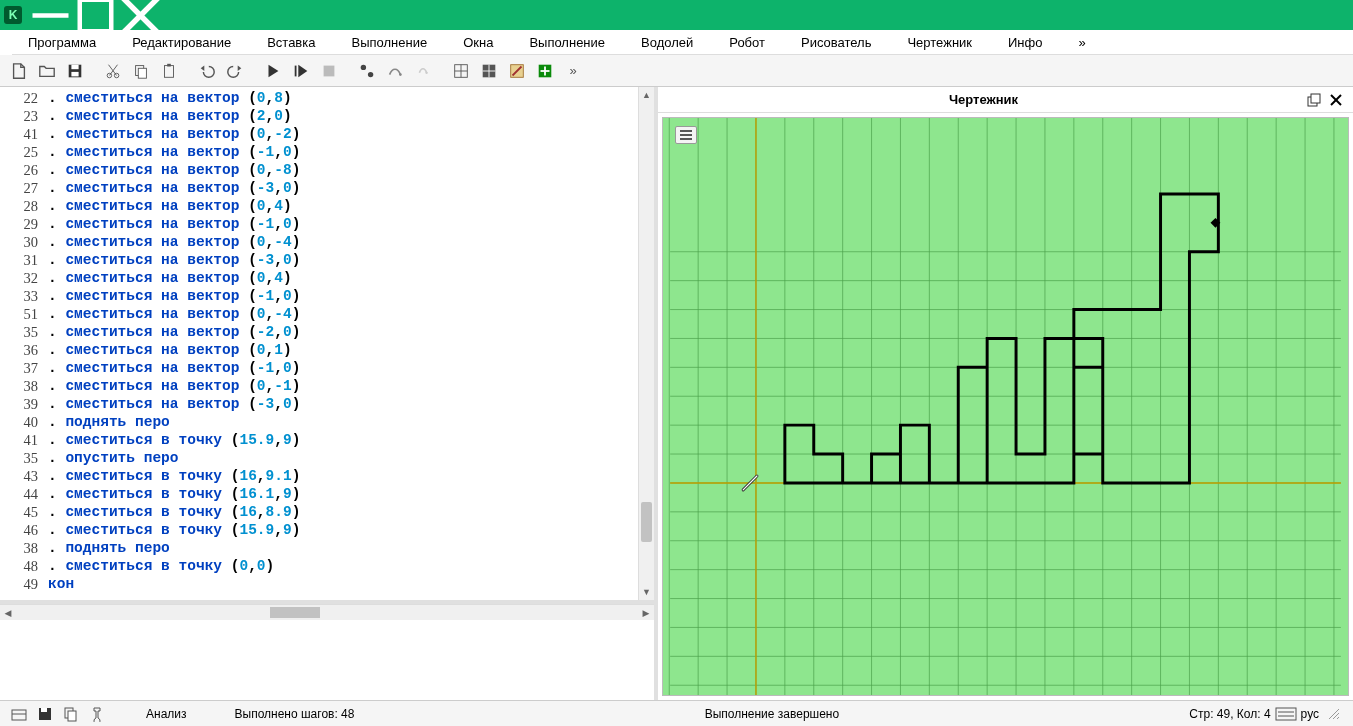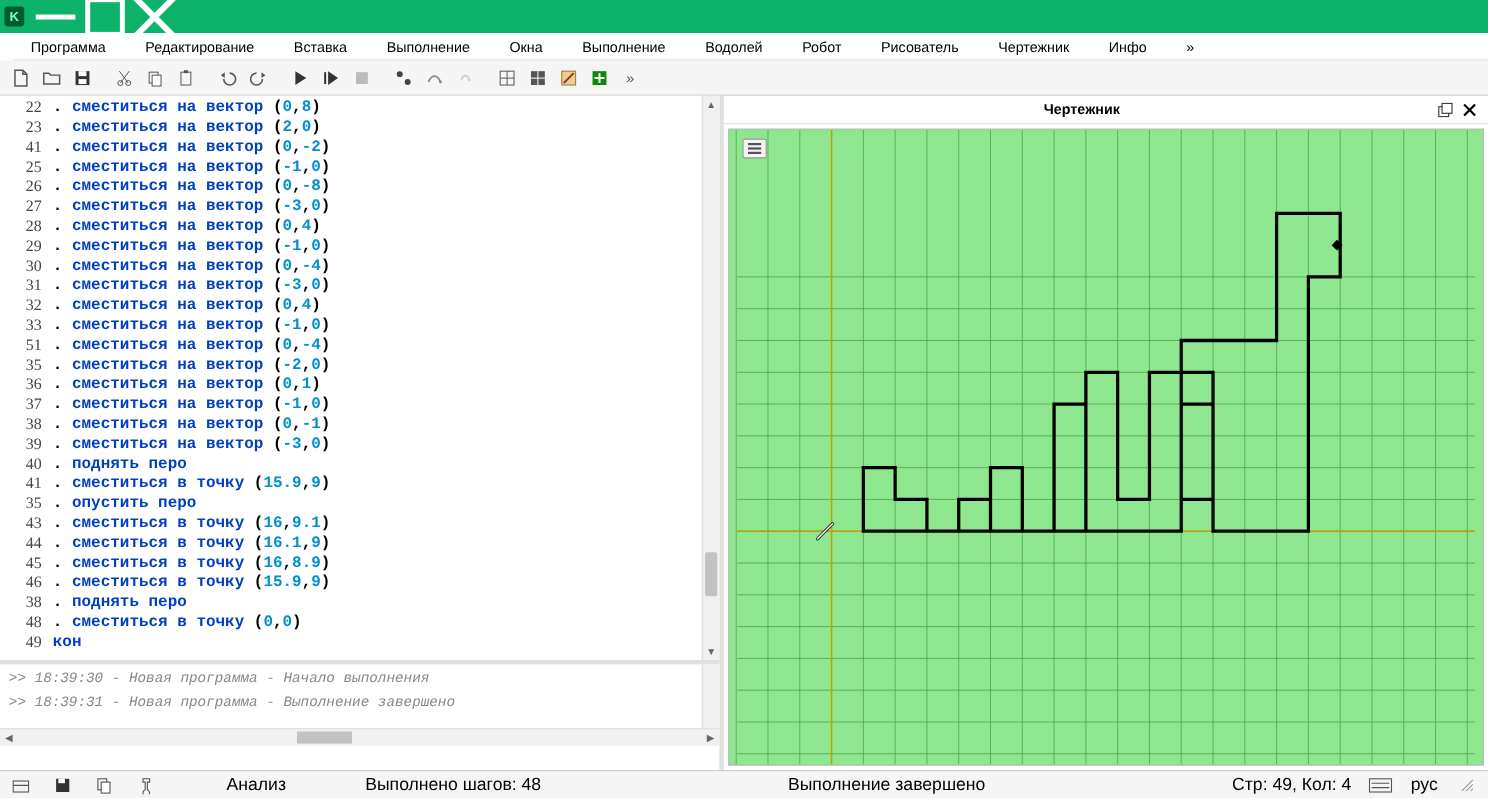--- a/index.html
+++ b/index.html
@@ -36,21 +36,21 @@
 .hscroll .harrow-l,.hscroll .harrow-r{position:absolute;top:0;bottom:0;width:16px;display:flex;align-items:center;justify-content:center;font-size:9px;color:#666;}
 .hscroll .harrow-l{left:0;} .hscroll .harrow-r{right:0;}
 .rightpane { flex: 1; display: flex; flex-direction: column; }
 .right-header { height: 26px; border-bottom: 1px solid #ddd; display: flex; align-items: center; padding: 0 6px; font-size: 13px; font-weight: bold; }
 .right-header .rh-title { flex: 1; text-align: center; }
 .right-header .rh-btn { width: 22px; height: 22px; display: inline-flex; align-items: center; justify-content: center; }
 .canvas-area { flex: 1; background: #8ee68e; position: relative; margin: 4px; border: 1px solid #bbb; overflow:hidden;}
 .canvas-area svg { width: 100%; height: 100%; display: block; }
 .burger { position: absolute; top: 8px; left: 12px; width: 22px; height: 18px; background: #f4f4f4; border: 1px solid #999; border-radius: 2px; display: flex; flex-direction: column; justify-content: center; align-items: center; gap: 2px; }
 .burger span { width: 12px; height: 2px; background: #555; }
-.statusbar { height: 26px; border-top: 1px solid #ccc; background: #f5f5f5; display: flex; align-items: center; padding: 0 8px; font-size: 16px; gap: 16px; }
+.statusbar { height: 26px; border-top: 1px solid #ccc; background: #f5f5f5; display: flex; align-items: center; padding: 0 8px; font-size: 12px; gap: 4px; }
 .statusbar .sb-spacer { flex: 1; }
 .sb-btn { width: 22px; height: 22px; display: inline-flex; align-items: center; justify-content: center; color: #555; }
 </style>
 </head>
 <body>
 
 <div class="titlebar">
   <div class="app-icon">K</div>
   <div class="win-btn">
     <svg viewBox="0 0 10 10">
@@ -237,29 +237,20 @@
           <div>38</div>
           <div>48</div>
           <div>49</div>
         </div>
       <div class="code" id="code"><div><span class="dot">. </span><span class="kw">сместиться на вектор</span> <span class="par">(</span><span class="num">0</span><span class="par">,</span><span class="num">8</span><span class="par">)</span></div><div><span class="dot">. </span><span class="kw">сместиться на вектор</span> <span class="par">(</span><span class="num">2</span><span class="par">,</span><span class="num">0</span><span class="par">)</span></div><div><span class="dot">. </span><span class="kw">сместиться на вектор</span> <span class="par">(</span><span class="num">0</span><span class="par">,</span><span class="num">-2</span><span class="par">)</span></div><div><span class="dot">. </span><span class="kw">сместиться на вектор</span> <span class="par">(</span><span class="num">-1</span><span class="par">,</span><span class="num">0</span><span class="par">)</span></div><div><span class="dot">. </span><span class="kw">сместиться на вектор</span> <span class="par">(</span><span class="num">0</span><span class="par">,</span><span class="num">-8</span><span class="par">)</span></div><div><span class="dot">. </span><span class="kw">сместиться на вектор</span> <span class="par">(</span><span class="num">-3</span><span class="par">,</span><span class="num">0</span><span class="par">)</span></div><div><span class="dot">. </span><span class="kw">сместиться на вектор</span> <span class="par">(</span><span class="num">0</span><span class="par">,</span><span class="num">4</span><span class="par">)</span></div><div><span class="dot">. </span><span class="kw">сместиться на вектор</span> <span class="par">(</span><span class="num">-1</span><span class="par">,</span><span class="num">0</span><span class="par">)</span></div><div><span class="dot">. </span><span class="kw">сместиться на вектор</span> <span class="par">(</span><span class="num">0</span><span class="par">,</span><span class="num">-4</span><span class="par">)</span></div><div><span class="dot">. </span><span class="kw">сместиться на вектор</span> <span class="par">(</span><span class="num">-3</span><span class="par">,</span><span class="num">0</span><span class="par">)</span></div><div><span class="dot">. </span><span class="kw">сместиться на вектор</span> <span class="par">(</span><span class="num">0</span><span class="par">,</span><span class="num">4</span><span class="par">)</span></div><div><span class="dot">. </span><span class="kw">сместиться на вектор</span> <span class="par">(</span><span class="num">-1</span><span class="par">,</span><span class="num">0</span><span class="par">)</span></div><div><span class="dot">. </span><span class="kw">сместиться на вектор</span> <span class="par">(</span><span class="num">0</span><span class="par">,</span><span class="num">-4</span><span class="par">)</span></div><div><span class="dot">. </span><span class="kw">сместиться на вектор</span> <span class="par">(</span><span class="num">-2</span><span class="par">,</span><span class="num">0</span><span class="par">)</span></div><div><span class="dot">. </span><span class="kw">сместиться на вектор</span> <span class="par">(</span><span class="num">0</span><span class="par">,</span><span class="num">1</span><span class="par">)</span></div><div><span class="dot">. </span><span class="kw">сместиться на вектор</span> <span class="par">(</span><span class="num">-1</span><span class="par">,</span><span class="num">0</span><span class="par">)</span></div><div><span class="dot">. </span><span class="kw">сместиться на вектор</span> <span class="par">(</span><span class="num">0</span><span class="par">,</span><span class="num">-1</span><span class="par">)</span></div><div><span class="dot">. </span><span class="kw">сместиться на вектор</span> <span class="par">(</span><span class="num">-3</span><span class="par">,</span><span class="num">0</span><span class="par">)</span></div><div><span class="dot">. </span><span class="kw">поднять перо</span></div><div><span class="dot">. </span><span class="kw">сместиться в точку</span> <span class="par">(</span><span class="num">15.9</span><span class="par">,</span><span class="num">9</span><span class="par">)</span></div><div><span class="dot">. </span><span class="kw">опустить перо</span></div><div><span class="dot">. </span><span class="kw">сместиться в точку</span> <span class="par">(</span><span class="num">16</span><span class="par">,</span><span class="num">9.1</span><span class="par">)</span></div><div><span class="dot">. </span><span class="kw">сместиться в точку</span> <span class="par">(</span><span class="num">16.1</span><span class="par">,</span><span class="num">9</span><span class="par">)</span></div><div><span class="dot">. </span><span class="kw">сместиться в точку</span> <span class="par">(</span><span class="num">16</span><span class="par">,</span><span class="num">8.9</span><span class="par">)</span></div><div><span class="dot">. </span><span class="kw">сместиться в точку</span> <span class="par">(</span><span class="num">15.9</span><span class="par">,</span><span class="num">9</span><span class="par">)</span></div><div><span class="dot">. </span><span class="kw">поднять перо</span></div><div><span class="dot">. </span><span class="kw">сместиться в точку</span> <span class="par">(</span><span class="num">0</span><span class="par">,</span><span class="num">0</span><span class="par">)</span></div><div><span class="kw">кон</span></div></div>
       <div class="editor-scroll">
         <div class="arrow-up">▲</div>
         <div class="thumb"></div>
         <div class="arrow-down">▼</div>
       </div>
-    </div>
-    <div class="console-row">
-      <div class="console" id="console">
-          <div>&gt;&gt; 18:39:30 - Новая программа - Начало выполнения</div>
-          <div style="height: 4px;"></div>
-          <div>&gt;&gt; 18:39:31 - Новая программа - Выполнение завершено</div>
-          <div style="height: 4px;"></div>
-        </div>
-      <div class="console-scroll-v"></div>
     </div>
     <div class="hscroll">
       <div class="harrow-l">◀</div>
       <div class="hthumb"></div>
       <div class="harrow-r">▶</div>
     </div>
   </div>
 
   <div class="rightpane">
     <div class="right-header">

